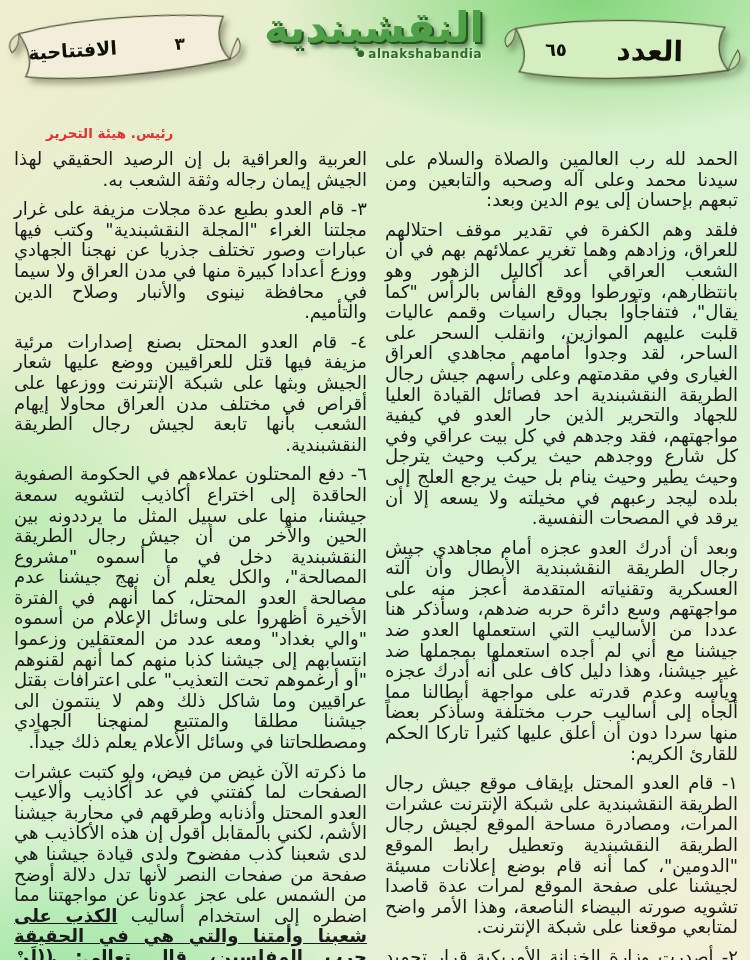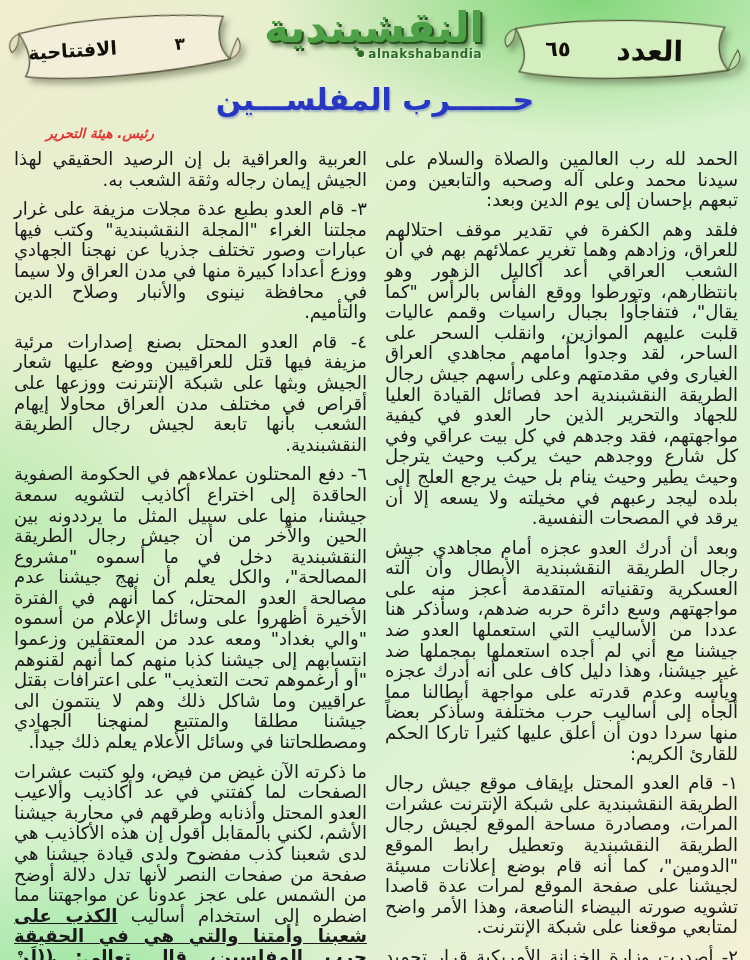--- a/index.html
+++ b/index.html
@@ -18,38 +18,38 @@
     filter:drop-shadow(4px 5px 3px rgba(85,90,65,.5));}
   .ribbon .rtext{position:absolute;inset:0;display:flex;align-items:center;
     font-weight:bold;color:#101008;direction:ltr;justify-content:space-between;}
   .ribbon-left{left:2px;top:11px;width:245px;transform:rotate(-3.5deg);}
   .ribbon-left .rtext{padding:0 62px 0 26px;}
   .ribbon-left .rlabel{font-size:19px;}
   .ribbon-left .rnum{font-size:17px;}
   .ribbon-right{left:497px;top:14px;width:250px;transform:rotate(1deg);}
   .ribbon-right .rtext{padding:0 64px 0 48px;}
   .ribbon-right .rlabel{font-size:28px;}
-  .ribbon-right .rnum{font-size:21px;}
+  .ribbon-right .rnum{font-size:18px;}
   
   .logo{position:absolute;left:266px;top:2px;width:218px;text-align:center;}
   .logo-ar{font-size:42px;font-weight:bold;white-space:nowrap;line-height:1.25;
     color:var(--logo-green,#4da046);
     text-shadow:2px 2px 0 #27541f, 4px 5px 4px rgba(25,60,25,.55);}
   .logo-latin{margin-top:-8px;font-size:12px;font-weight:bold;direction:ltr;
     color:#2e6b29;text-align:right;padding-right:2px;letter-spacing:.5px;
     text-shadow:1px 1px 0 rgba(235,250,225,.95);display:flex;justify-content:flex-end;gap:3px;align-items:center;}
   .logo-latin .dot{font-size:9px;line-height:1;}
   
   .article-title{position:absolute;top:82px;left:0;width:100%;text-align:center;
     font-size:30px;font-weight:bold;white-space:nowrap;
     color:var(--title-blue,#2836c4);
     text-shadow:1px 2px 2px rgba(40,70,160,.35);}
   
   .byline{position:absolute;top:125px;left:46px;font-size:13.5px;font-weight:bold;
-    color:var(--byline-red,#e43333);font-style:italic;}
+    color:var(--byline-red,#e43333);}
   
   .column{position:absolute;top:149px;width:353px;direction:rtl;
     color:var(--text-color,#1b1b1b);font-size:18px;line-height:20.6px;
     text-align:justify;}
   .column p{margin:0 0 9px 0;}
   .col-right{right:12px;}
   .col-left{left:14px;}
   .emph{font-weight:bold;text-decoration:underline;}
 </style>
 </head>
@@ -82,21 +82,20 @@
       <path d="M 18 16 C 70 5, 150 3, 222 11 C 214 25, 215 41, 226 53 C 160 64, 70 66, 22 58 C 31 44, 26 30, 18 16 Z" fill="#d4eec0" stroke="#4e5436" stroke-width="1.3"></path>
       <path d="M 18 16 C 9 19, 5 27, 10 34 C 15 30, 18 24, 18 16 Z" fill="#bedda8" stroke="#4e5436" stroke-width="1"></path>
       <path d="M 226 53 C 236 50, 240 41, 235 33 C 231 40, 228 46, 226 53 Z" fill="#bedda8" stroke="#4e5436" stroke-width="1"></path>
     </svg>
     <div class="rtext">
       <span class="rnum">٦٥</span>
       <span class="rlabel">العدد</span>
     </div>
   </div>
 
-  <div class="article-title">حــــــرب المفلســـين</div>
 
   <div class="byline">رئيس. هيئة التحرير</div>
 
   <div class="column col-right">
     <p>الحمد لله رب العالمين والصلاة والسلام على سيدنا محمد وعلى آله وصحبه والتابعين ومن تبعهم بإحسان إلى يوم الدين وبعد:</p>
     <p>فلقد وهم الكفرة في تقدير موقف احتلالهم للعراق، وزادهم وهما تغرير عملائهم بهم في أن الشعب العراقي أعد أكاليل الزهور وهو بانتظارهم، وتورطوا ووقع الفأس بالرأس "كما يقال"، فتفاجأوا بجبال راسيات وقمم عاليات قلبت عليهم الموازين، وانقلب السحر على الساحر، لقد وجدوا أمامهم مجاهدي العراق الغيارى وفي مقدمتهم وعلى رأسهم جيش رجال الطريقة النقشبندية احد فصائل القيادة العليا للجهاد والتحرير الذين حار العدو في كيفية مواجهتهم، فقد وجدهم في كل بيت عراقي وفي كل شارع ووجدهم حيث يركب وحيث يترجل وحيث يطير وحيث ينام بل حيث يرجع العلج إلى بلده ليجد رعبهم في مخيلته ولا يسعه إلا أن يرقد في المصحات النفسية.</p>
     <p>وبعد أن أدرك العدو عجزه أمام مجاهدي جيش رجال الطريقة النقشبندية الأبطال وأن آلته العسكرية وتقنياته المتقدمة أعجز منه على مواجهتهم وسع دائرة حربه ضدهم، وسأذكر هنا عددا من الأساليب التي استعملها العدو ضد جيشنا مع أني لم أجده استعملها بمجملها ضد غير جيشنا، وهذا دليل كاف على أنه أدرك عجزه ويأسه وعدم قدرته على مواجهة أبطالنا مما ألجأه إلى أساليب حرب مختلفة وسأذكر بعضاً منها سردا دون أن أعلق عليها كثيرا تاركا الحكم للقارئ الكريم:</p>
     <p>١- قام العدو المحتل بإيقاف موقع جيش رجال الطريقة النقشبندية على شبكة الإنترنت عشرات المرات، ومصادرة مساحة الموقع لجيش رجال الطريقة النقشبندية وتعطيل رابط الموقع "الدومين"، كما أنه قام بوضع إعلانات مسيئة لجيشنا على صفحة الموقع لمرات عدة قاصدا تشويه صورته البيضاء الناصعة، وهذا الأمر واضح لمتابعي موقعنا على شبكة الإنترنت.</p>
     <p>٢- أصدرت وزارة الخزانة الأمريكية قرار تجميد ما أسموها "الأرصدة وأصول الأموال" التابعة لجيش رجال الطريقة النقشبندية في المصارف الأمريكية، ومنع تعامل الأفراد والشركات مع جيشنا، وهم يعلمون أن جيش رجال الطريقة النقشبندية لا يضع فلسا واحدا في مصارفهم الربوية المفلسة أو حتى في المصارف</p>
   </div>

